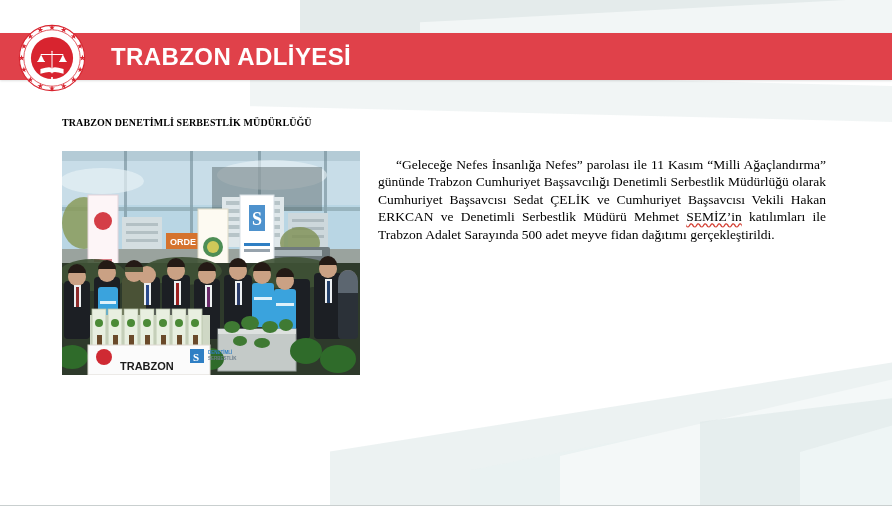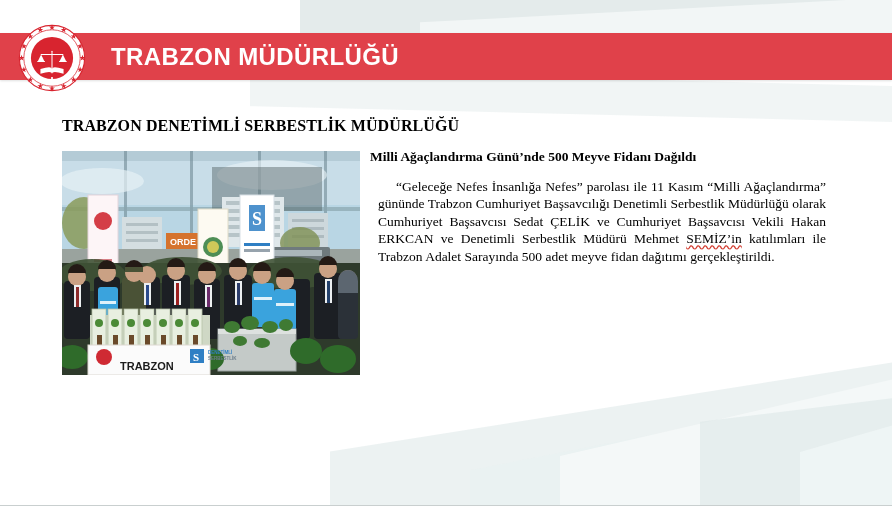--- a/index.html
+++ b/index.html
@@ -115,21 +115,21 @@
     top: 24px; left: 18px;
     width: 68px; height: 68px;
   }
 
   
   #office-heading {
     position: absolute;
     top: 117px; left: 62px;
     font-family: "Liberation Serif", serif;
     font-weight: bold;
-    font-size: 16px;
+    font-size: 10px;
     color: #000000;
     letter-spacing: .1px;
     white-space: nowrap;
   }
 
   
   #photo {
     position: absolute;
     top: 151px; left: 62px;
     width: 298px; height: 224px;
@@ -228,21 +228,21 @@
       <line x1="61" y1="55" x2="71" y2="55"></line>
     </g>
 
     <g fill="#ffffff">
       <path d="M33 66 Q50 61 50 66 Q50 61 67 66 L67 73 Q50 68 50 73 Q50 68 33 73 Z"></path>
     </g>
     <circle cx="50" cy="79.5" r="1.6" fill="#ffffff"></circle>
   </svg>
 </div>
 
-<div id="header-title">TRABZON MÜDÜRLÜĞÜ</div>
+<div id="header-title">TRABZON ADLİYESİ</div>
 
 <div id="office-heading">TRABZON DENETİMLİ SERBESTLİK MÜDÜRLÜĞÜ</div>
 
 <div id="photo">
   <svg width="298" height="224" viewBox="0 0 298 224" aria-hidden="true">
 
     <rect x="0" y="0" width="298" height="110" fill="#b9d6e4"></rect>
     <rect x="0" y="0" width="298" height="54" fill="#c8dde8"></rect>
 
     <rect x="0" y="0" width="298" height="10" fill="#9fb9c4" opacity=".5"></rect>
@@ -426,15 +426,14 @@
     <circle cx="42" cy="206" r="8" fill="#cf2a33"></circle>
     <rect x="128" y="198" width="14" height="14" fill="#2f7fc4"></rect>
     <text x="131" y="210" font-family="Liberation Serif, serif" font-size="11" fill="#ffffff" font-weight="bold">S</text>
     <text x="146" y="203" font-family="Liberation Sans, sans-serif" font-size="4.5" fill="#2f7fc4" font-weight="bold">DENETİMLİ</text>
     <text x="146" y="209" font-family="Liberation Sans, sans-serif" font-size="4.5" fill="#6b7c8a" font-weight="bold">SERBESTLİK</text>
     <text x="58" y="219" font-family="Liberation Sans, sans-serif" font-size="11" fill="#1b1b1b" font-weight="bold">TRABZON</text>
   </svg>
 </div>
 
 <div id="article">
-  <div id="article-title">Milli Ağaçlandırma Günü’nde 500 Meyve Fidanı Dağıldı</div>
   <p id="article-body"><span>“Geleceğe Nefes İnsanlığa Nefes” parolası ile  11 Kasım “Milli Ağaçlandırma” gününde Trabzon Cumhuriyet Başsavcılığı Denetimli Serbestlik Müdürlüğü olarak Cumhuriyet Başsavcısı Sedat ÇELİK ve Cumhuriyet Başsavcısı  Vekili Hakan ERKCAN ve Denetimli Serbestlik Müdürü Mehmet </span><span class="misspelled">SEMİZ’in</span><span> katılımları ile Trabzon Adalet Sarayında 500 adet meyve fidan dağıtımı gerçekleştirildi.</span></p>
 </div>
 
 </body></html>

